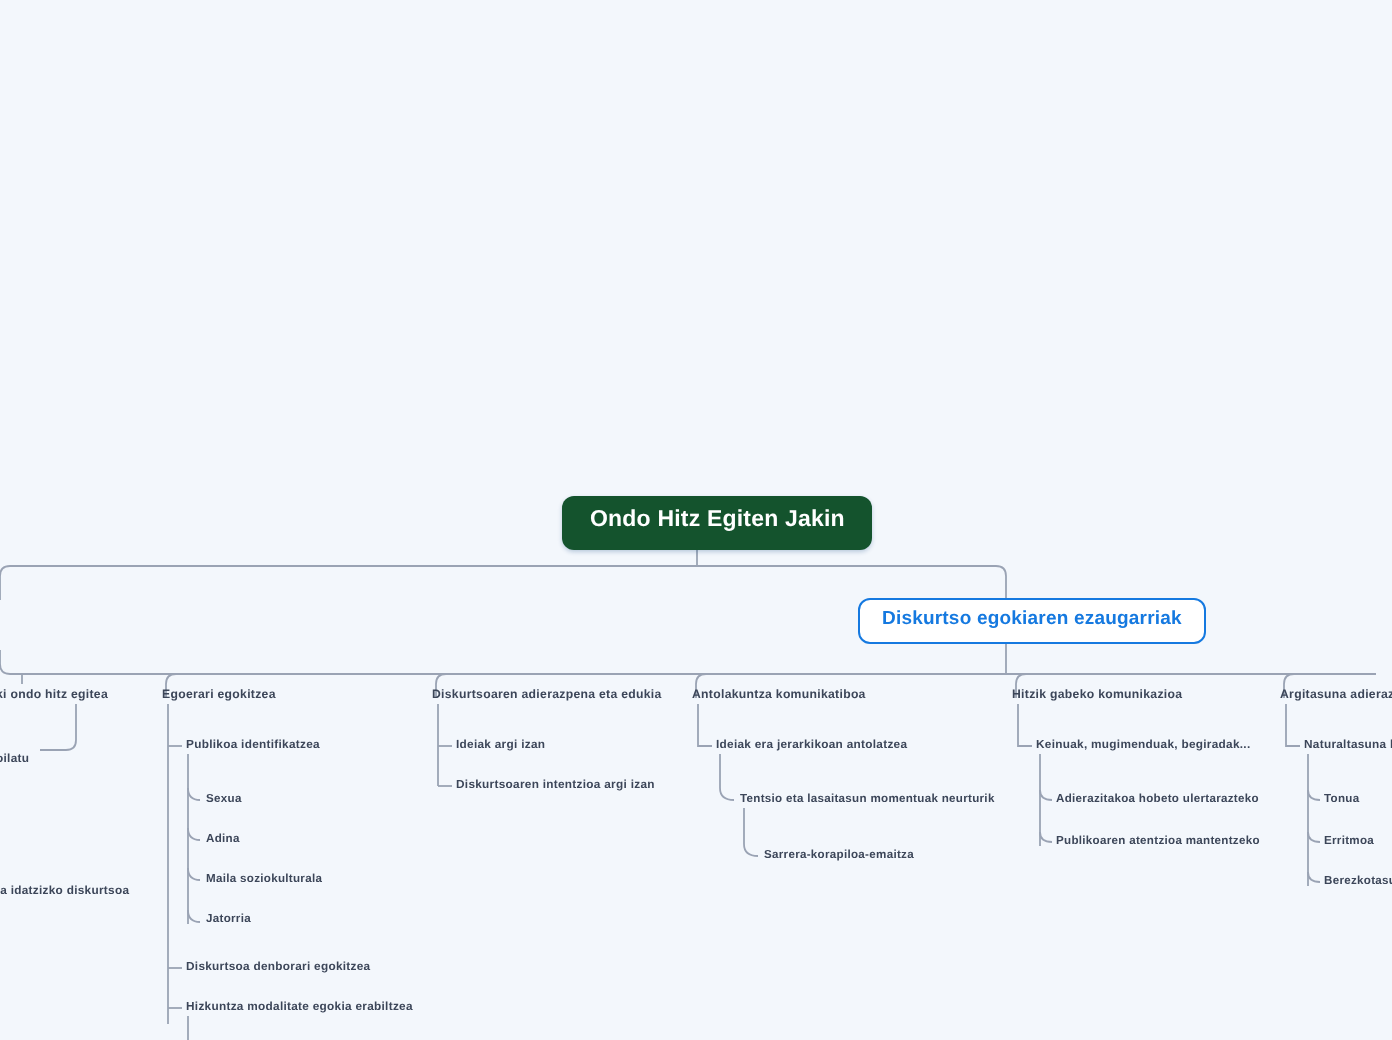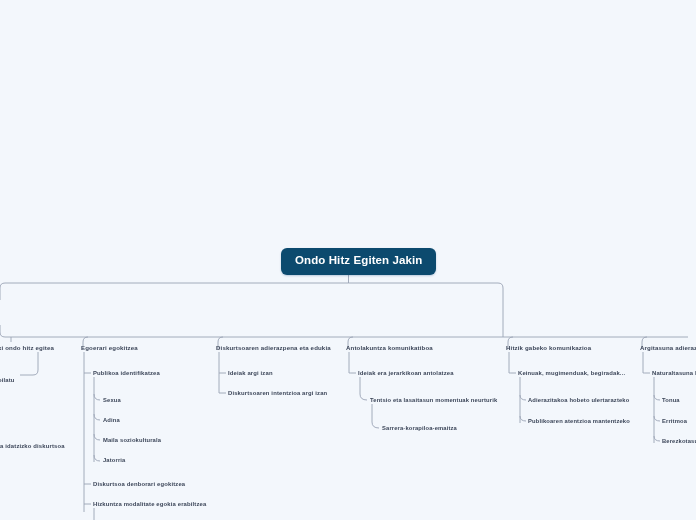--- a/index.html
+++ b/index.html
@@ -29,21 +29,21 @@
     height: 520px;
     pointer-events: none;
   }
   .node {
     position: absolute;
     white-space: nowrap;
     box-sizing: border-box;
   }
   
   .n-root {
-    background: #0c4a6e;
+    background: #14532d;
     color: #ffffff;
     font-weight: bold;
     font-size: 11.5px;
     letter-spacing: .1px;
     border-radius: 6px;
     padding: 7px 14px 8px 14px;
     line-height: 1;
     box-shadow: 0 1px 2px rgba(20,70,130,.25);
   }
   
@@ -112,20 +112,21 @@
       <path d="M 520 377 L 520 423" class="edge-path"></path>
       <path d="M 520 395 Q 520 400 526 400" class="edge-path"></path>
       <path d="M 520 416 Q 520 421 526 421" class="edge-path"></path>
       <path d="M 643 352 L 643 373 Q 643 373 650 373" class="edge-path"></path>
       <path d="M 654 377 L 654 443" class="edge-path"></path>
       <path d="M 654 395 Q 654 400 660 400" class="edge-path"></path>
       <path d="M 654 416 Q 654 421 660 421" class="edge-path"></path>
       <path d="M 654 436 Q 654 441 660 441" class="edge-path"></path>
     </svg>
 <div class="node n-root" style="left: 281px; top: 248px;">Ondo Hitz Egiten Jakin</div>
+    <div class="node n-boxed" style="left: 429px; top: 299px;">Diskurtso egokiaren ezaugarriak</div>
     <div class="node n-plain lvl2" style="left: -2px; top: 344px;">ki ondo hitz egitea</div>
     <div class="node n-plain lvl3" style="left: -2px; top: 377px;">oilatu</div>
     <div class="node n-plain lvl3" style="left: -2px; top: 443px;">ta idatzizko diskurtsoa</div>
     <div class="node n-plain lvl2" style="left: 81px; top: 344px;">Egoerari egokitzea</div>
     <div class="node n-plain lvl3" style="left: 93px; top: 370px;">Publikoa identifikatzea</div>
     <div class="node n-plain lvl4" style="left: 103px; top: 397px;">Sexua</div>
     <div class="node n-plain lvl4" style="left: 103px; top: 417px;">Adina</div>
     <div class="node n-plain lvl4" style="left: 103px; top: 437px;">Maila soziokulturala</div>
     <div class="node n-plain lvl4" style="left: 103px; top: 457px;">Jatorria</div>
     <div class="node n-plain lvl3" style="left: 93px; top: 481px;">Diskurtsoa denborari egokitzea</div>

